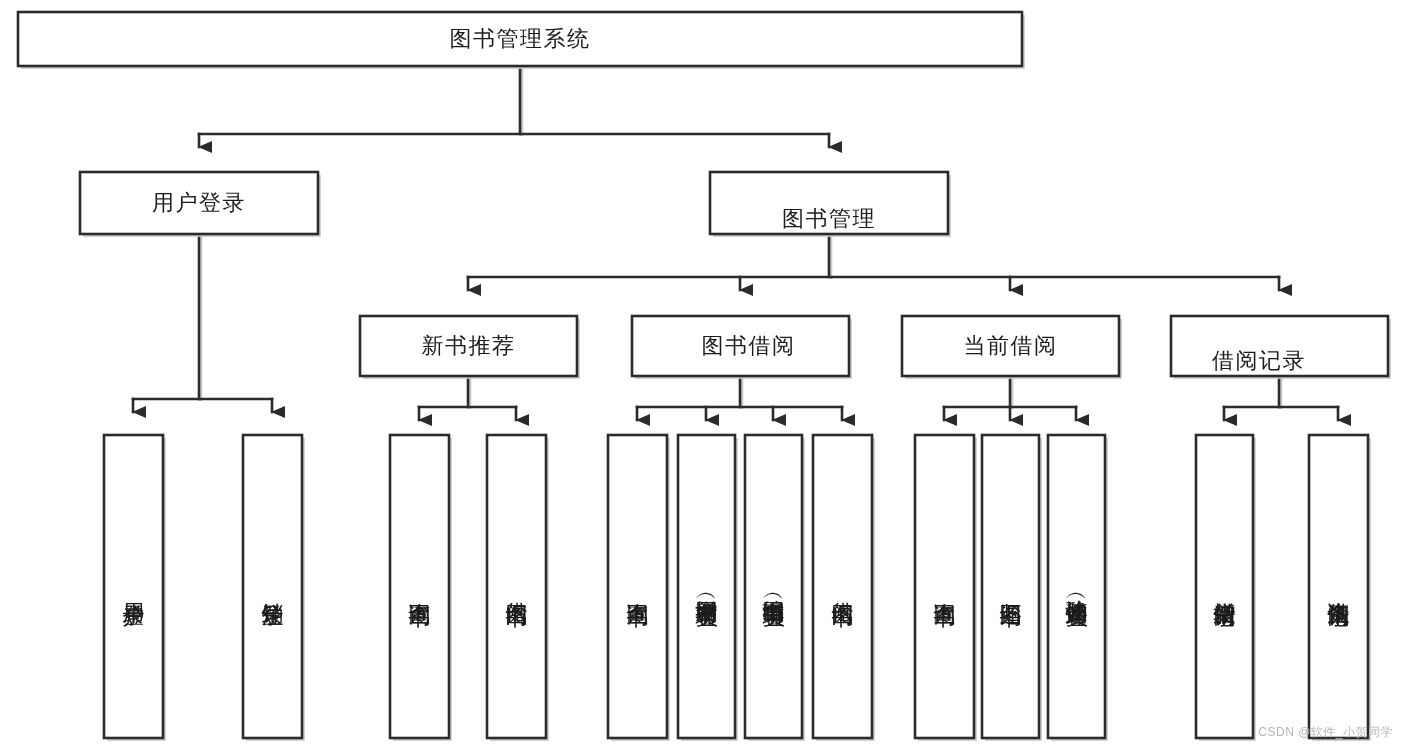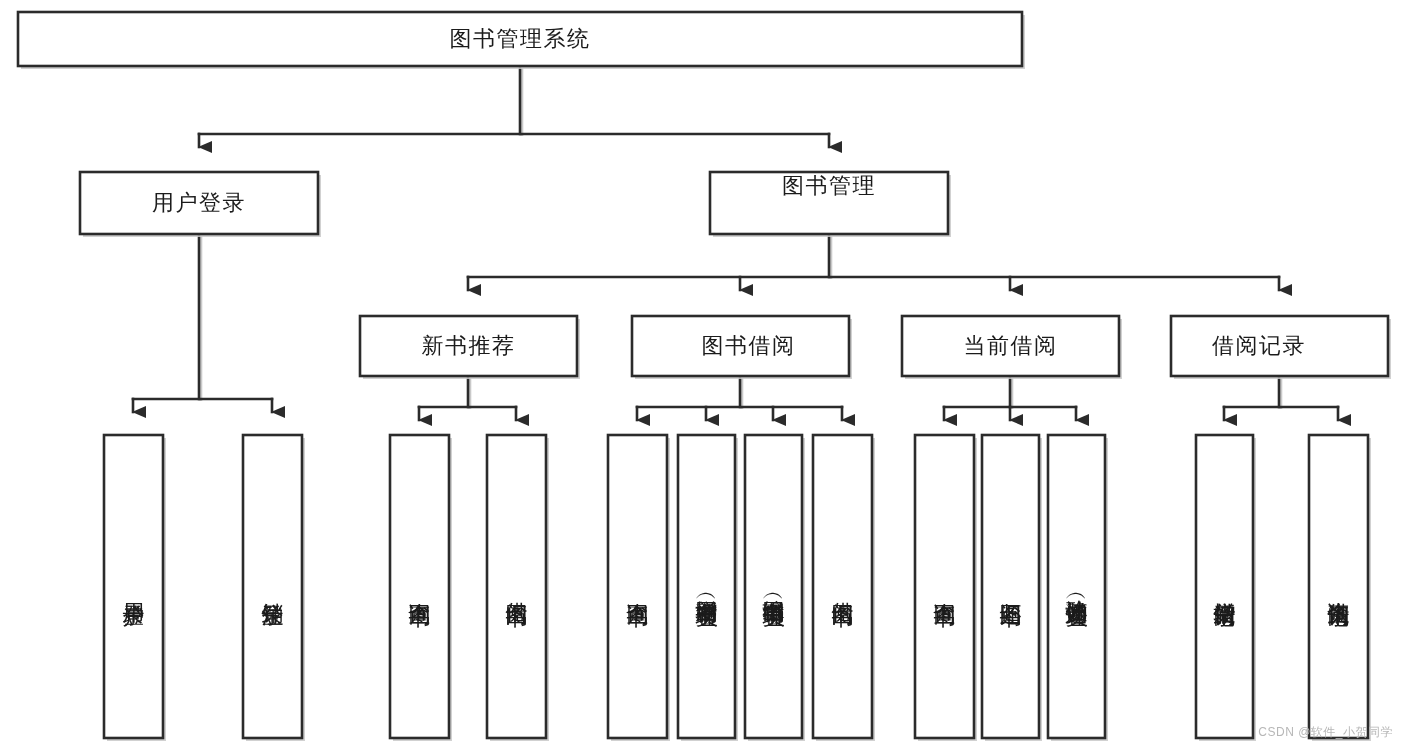--- a/index.html
+++ b/index.html
@@ -208,33 +208,33 @@
       </g>
   </svg>
 
   <div id="labels-layer">
       <div class="h-text-box" style="left: 18px; top: 12px; width: 1004px; height: 54px;">
         <span class="h-text">图书管理系统</span>
       </div>
       <div class="h-text-box" style="left: 80px; top: 172px; width: 238px; height: 62px;">
         <span class="h-text">用户登录</span>
       </div>
-      <div class="h-text-box" style="left: 710px; top: 155px; width: 238px; height: 62px;">
+      <div class="h-text-box" style="left: 710px; top: 172px; width: 238px; height: 62px; align-items: flex-end;">
         <span class="h-text">图书管理</span>
       </div>
       <div class="h-text-box" style="left: 360px; top: 316px; width: 217px; height: 60px;">
         <span class="h-text">新书推荐</span>
       </div>
       <div class="h-text-box" style="left: 632px; top: 316px; width: 217px; height: 60px; padding-left: 16px;">
         <span class="h-text">图书借阅</span>
       </div>
       <div class="h-text-box" style="left: 902px; top: 316px; width: 217px; height: 60px;">
         <span class="h-text">当前借阅</span>
       </div>
-      <div class="h-text-box" style="left: 1171px; top: 316px; width: 176px; height: 60px;">
+      <div class="h-text-box" style="left: 1171px; top: 316px; width: 176px; height: 60px; align-items: flex-end;">
         <span class="h-text">借阅记录</span>
       </div>
       <div class="v-text-box" style="left: 104px; top: 435px; width: 59px; height: 303px;">
         <span class="v-text">用户登录</span>
       </div>
       <div class="v-text-box" style="left: 243px; top: 435px; width: 59px; height: 303px;">
         <span class="v-text">注销登录</span>
       </div>
       <div class="v-text-box" style="left: 390px; top: 435px; width: 59px; height: 303px;">
         <span class="v-text">查询图书</span>

